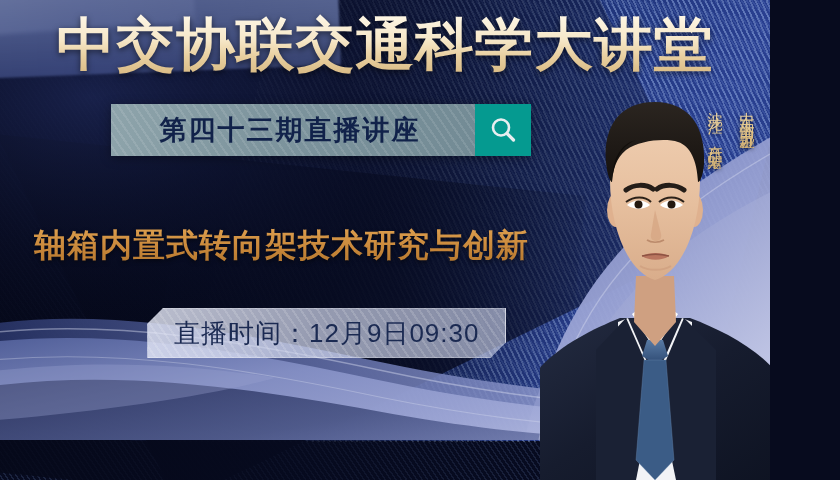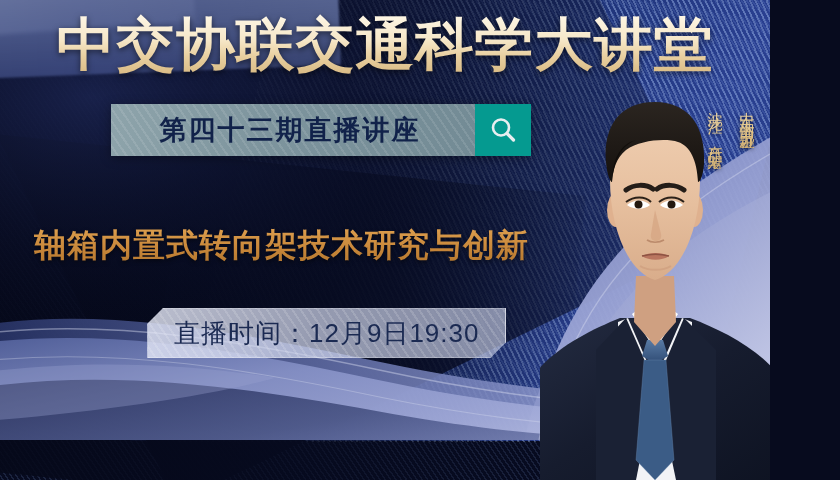--- a/index.html
+++ b/index.html
@@ -322,19 +322,19 @@
     <div class="sb-icon">
       <svg width="30" height="30" viewBox="0 0 30 30" aria-hidden="true">
         <circle cx="13" cy="12.5" r="8" fill="none" stroke="#e8eef0" stroke-width="2.6"></circle>
         <line x1="19" y1="18.5" x2="25.5" y2="25" stroke="#e8eef0" stroke-width="3.2" stroke-linecap="round"></line>
       </svg>
     </div>
   </div>
 
   <div class="topic">轴箱内置式转向架技术研究与创新</div>
 
-  <div class="time-badge">直播时间：12月9日19:30</div>
+  <div class="time-badge">直播时间：12月9日09:30</div>
 
   <div class="vtext vtext-company">中车株洲电力机车有限公司</div>
   <div class="vtext vtext-person">沈龙江 产品研发中心副总监</div>
 
 
 </div>
 
 </body></html>

